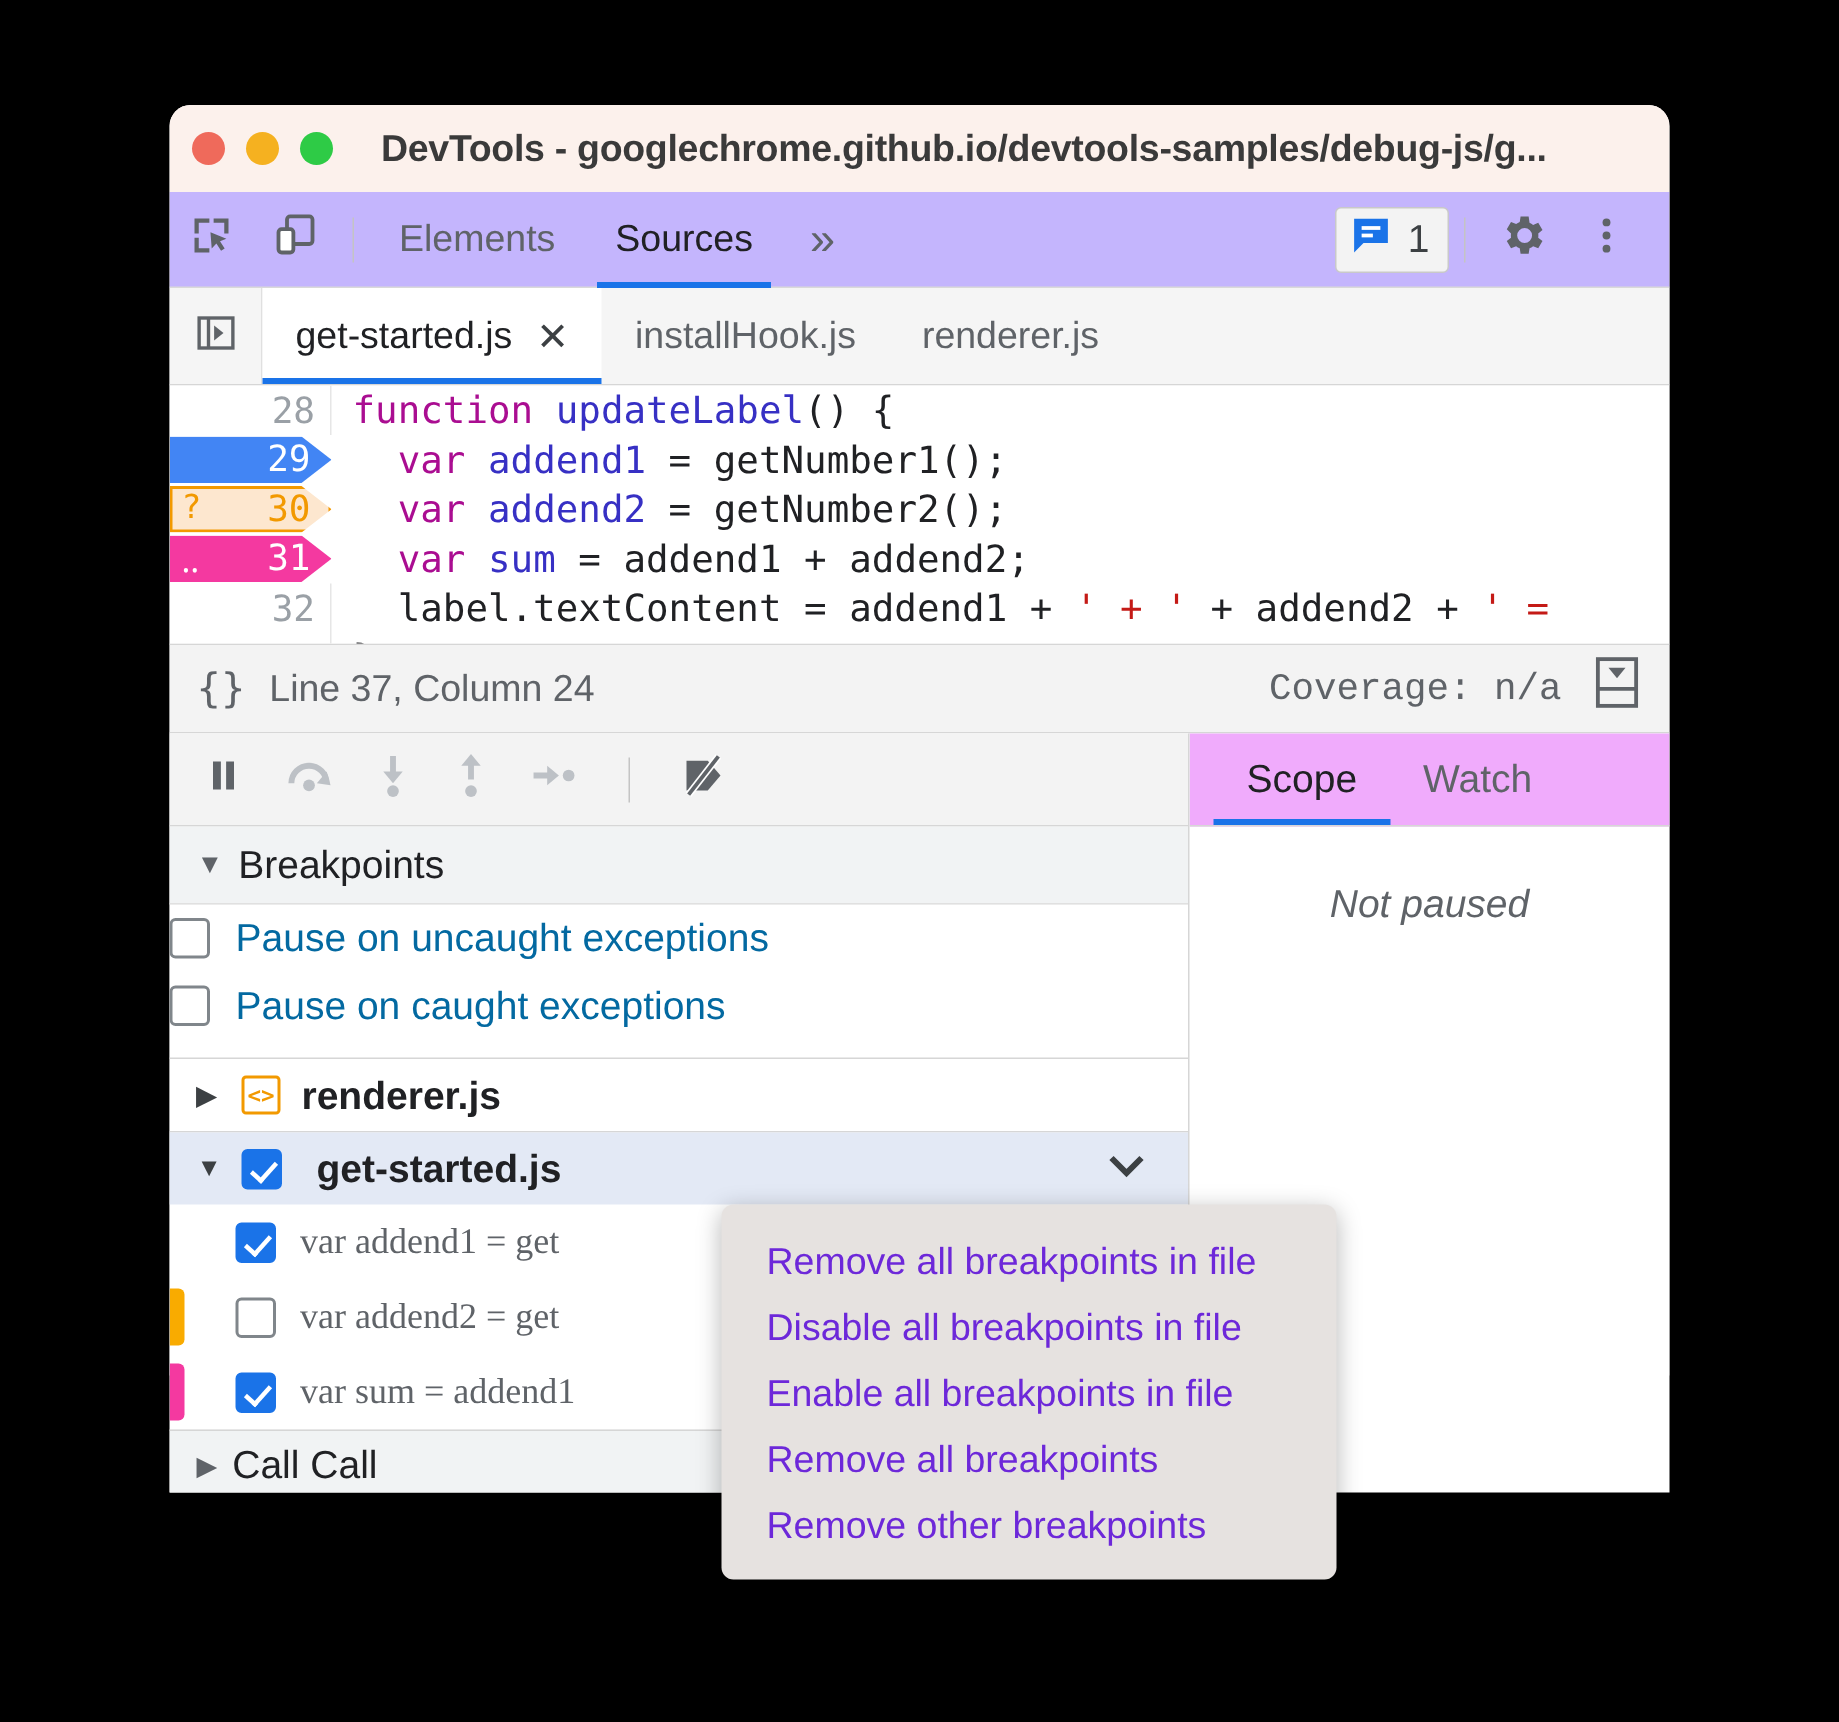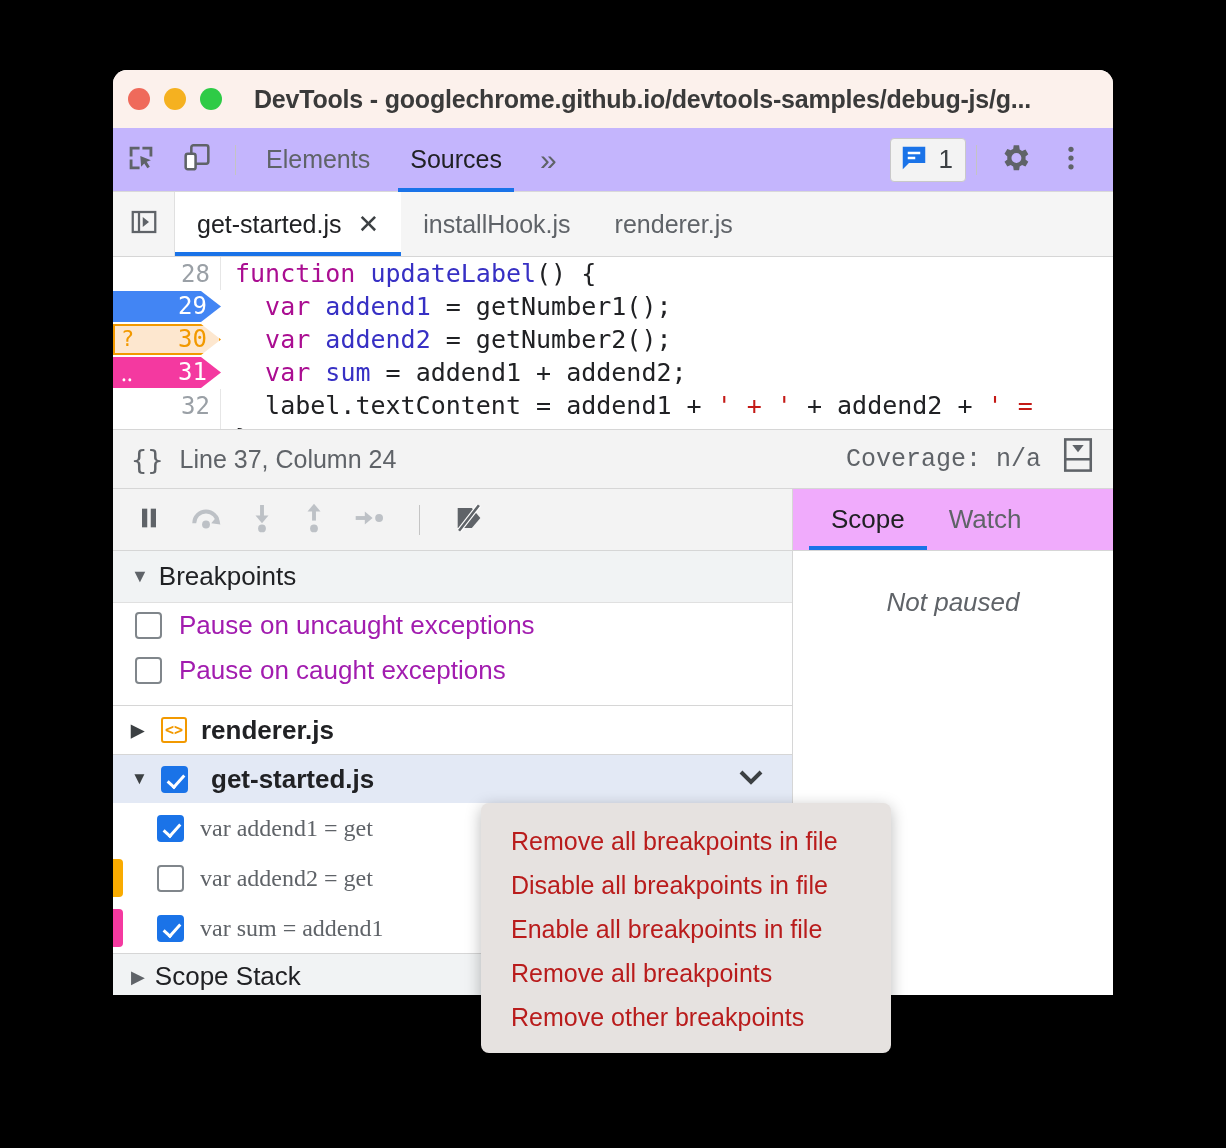--- a/index.html
+++ b/index.html
@@ -208,21 +208,21 @@
     background: #f1f3f4;
     border-bottom: 1px solid #e0e0e0;
     display: flex; align-items: center;
     padding-left: 18px;
     font-size: 26px; color: #202124;
   }
   .tri { font-size: 18px; margin-right: 10px; color: #5f6368; }
 
   .chk-row {
     height: 45px; display: flex; align-items: center;
-    padding-left: 22px; font-size: 26px; color: #a21caf;
+    font-size: 26px; color: #0369a1;
   }
   .chkbox {
     width: 27px; height: 27px;
     border: 2px solid #80868b; border-radius: 4px;
     margin-right: 17px; background: #fff;
     flex: none;
   }
   .chkbox.checked {
     background: #1a73e8; border-color: #1a73e8;
     position: relative;
@@ -298,21 +298,21 @@
     background: #e6e2e0;
     border-radius: 8px;
     box-shadow: 0 4px 16px rgba(0,0,0,0.28);
     padding: 16px 0 14px 0;
     z-index: 40;
   }
   .ctx-item {
     height: 44px;
     display: flex; align-items: center;
     padding-left: 30px;
-    font-size: 25px; color: #b91c1c;
+    font-size: 25px; color: #6d28d9;
     white-space: nowrap;
   }
 </style>
 </head>
 <body>
 
 <div id="page-root">
   <div class="backdrop"></div>
 
   <div class="window">
@@ -564,21 +564,21 @@
           <span>var addend2 = get</span>
         </div>
         <div class="bp-item-row">
           <span class="edge pink"></span>
           <span class="chkbox checked"></span>
           <span>var sum = addend1</span>
         </div>
 
         <div class="callstack-row">
           <span class="tri">▶</span>
-          <span>Scope Stack</span>
+          <span>Call Call</span>
         </div>
 
       </div>
 
       <div class="right-pane">
         <div class="sw-tabs">
           <div class="sw-tab active">Scope</div>
           <div class="sw-tab">Watch</div>
         </div>
         <div class="not-paused">Not paused</div>

